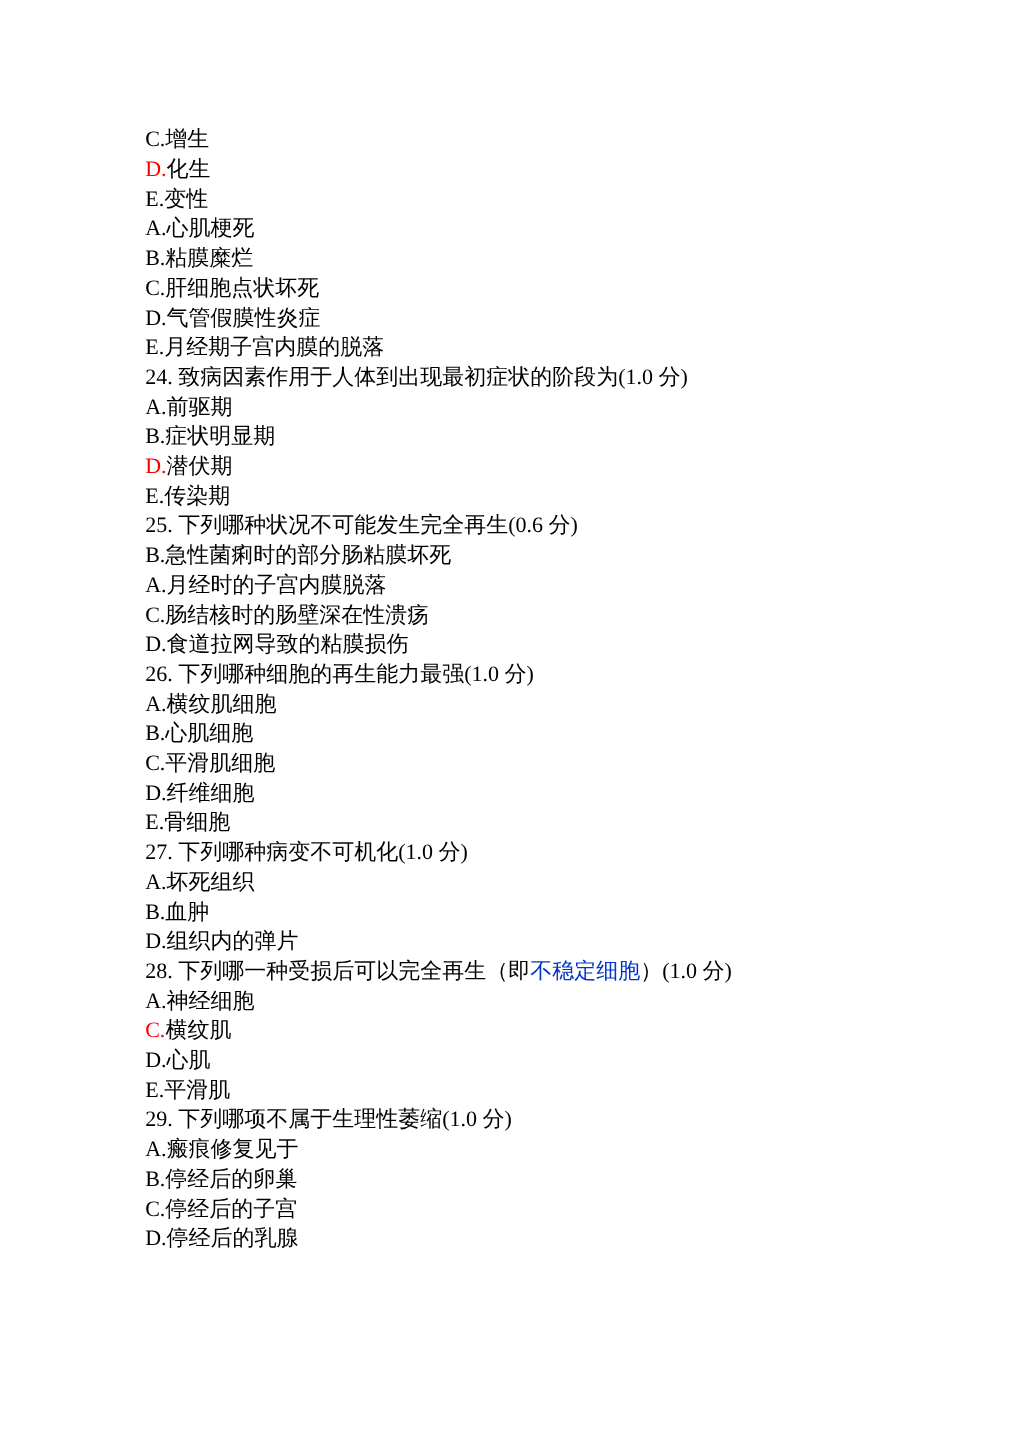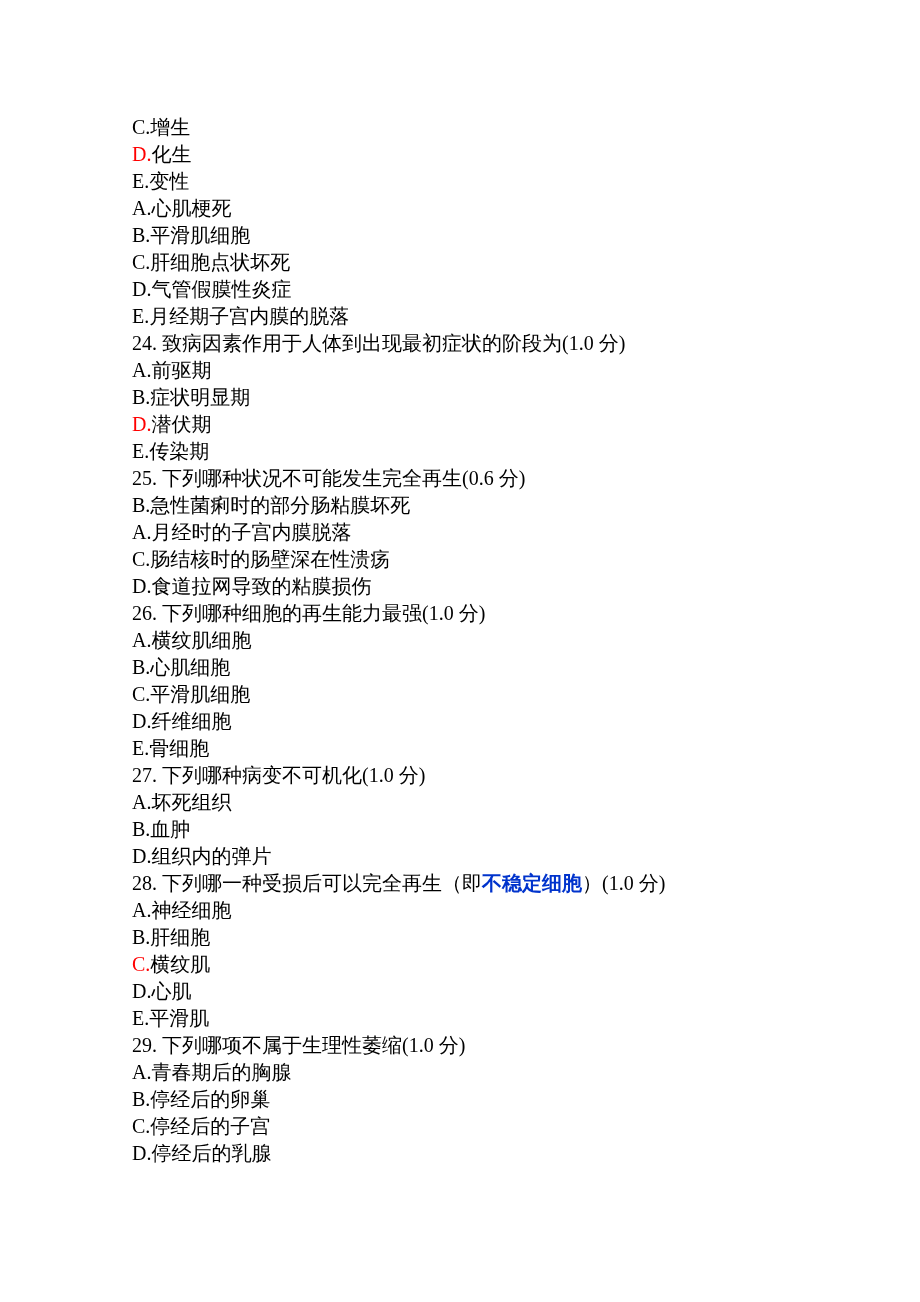--- a/index.html
+++ b/index.html
@@ -12,31 +12,31 @@
       line-height: 1.35;
       color: #000;
       padding: 114px 0 0 132px;
     }
     .line {
       display: block;
       margin-bottom: 0px;
       white-space: nowrap;
     }
     .prefix-red { color: #ff0000; }
-    .blue-text { color: #0033cc; font-weight: bold; }
+    .blue-text { color: #0033cc; }
   </style>
 </head>
 <body>
 
 <div id="content">
     <div class="line"><span>C.增生</span></div>
     <div class="line"><span class="prefix-red">D.</span><span>化生</span></div>
     <div class="line"><span>E.变性</span></div>
     <div class="line"><span>A.心肌梗死</span></div>
-    <div class="line"><span>B.平滑肌细胞</span></div>
+    <div class="line"><span>B.粘膜糜烂</span></div>
     <div class="line"><span>C.肝细胞点状坏死</span></div>
     <div class="line"><span>D.气管假膜性炎症</span></div>
     <div class="line"><span>E.月经期子宫内膜的脱落</span></div>
     <div class="line"><span>24.  致病因素作用于人体到出现最初症状的阶段为(1.0 分)</span></div>
     <div class="line"><span>A.前驱期</span></div>
     <div class="line"><span>B.症状明显期</span></div>
     <div class="line"><span class="prefix-red">D.</span><span>潜伏期</span></div>
     <div class="line"><span>E.传染期</span></div>
     <div class="line"><span>25.  下列哪种状况不可能发生完全再生(0.6 分)</span></div>
     <div class="line"><span>B.急性菌痢时的部分肠粘膜坏死</span></div>
@@ -48,22 +48,21 @@
     <div class="line"><span>B.心肌细胞</span></div>
     <div class="line"><span>C.平滑肌细胞</span></div>
     <div class="line"><span>D.纤维细胞</span></div>
     <div class="line"><span>E.骨细胞</span></div>
     <div class="line"><span>27.  下列哪种病变不可机化(1.0 分)</span></div>
     <div class="line"><span>A.坏死组织</span></div>
     <div class="line"><span>B.血肿</span></div>
     <div class="line"><span>D.组织内的弹片</span></div>
     <div class="line"><span>28.  下列哪一种受损后可以完全再生（即</span><span class="blue-text">不稳定细胞</span><span>）(1.0 分)</span></div>
     <div class="line"><span>A.神经细胞</span></div>
-    <div class="line"><span>B.肝细胞</span></div>
     <div class="line"><span class="prefix-red">C.</span><span>横纹肌</span></div>
     <div class="line"><span>D.心肌</span></div>
     <div class="line"><span>E.平滑肌</span></div>
     <div class="line"><span>29.  下列哪项不属于生理性萎缩(1.0 分)</span></div>
-    <div class="line"><span>A.青春期后的胸腺</span></div>
+    <div class="line"><span>A.瘢痕修复见于</span></div>
     <div class="line"><span>B.停经后的卵巢</span></div>
     <div class="line"><span>C.停经后的子宫</span></div>
     <div class="line"><span>D.停经后的乳腺</span></div>
   </div>
 
 </body></html>

